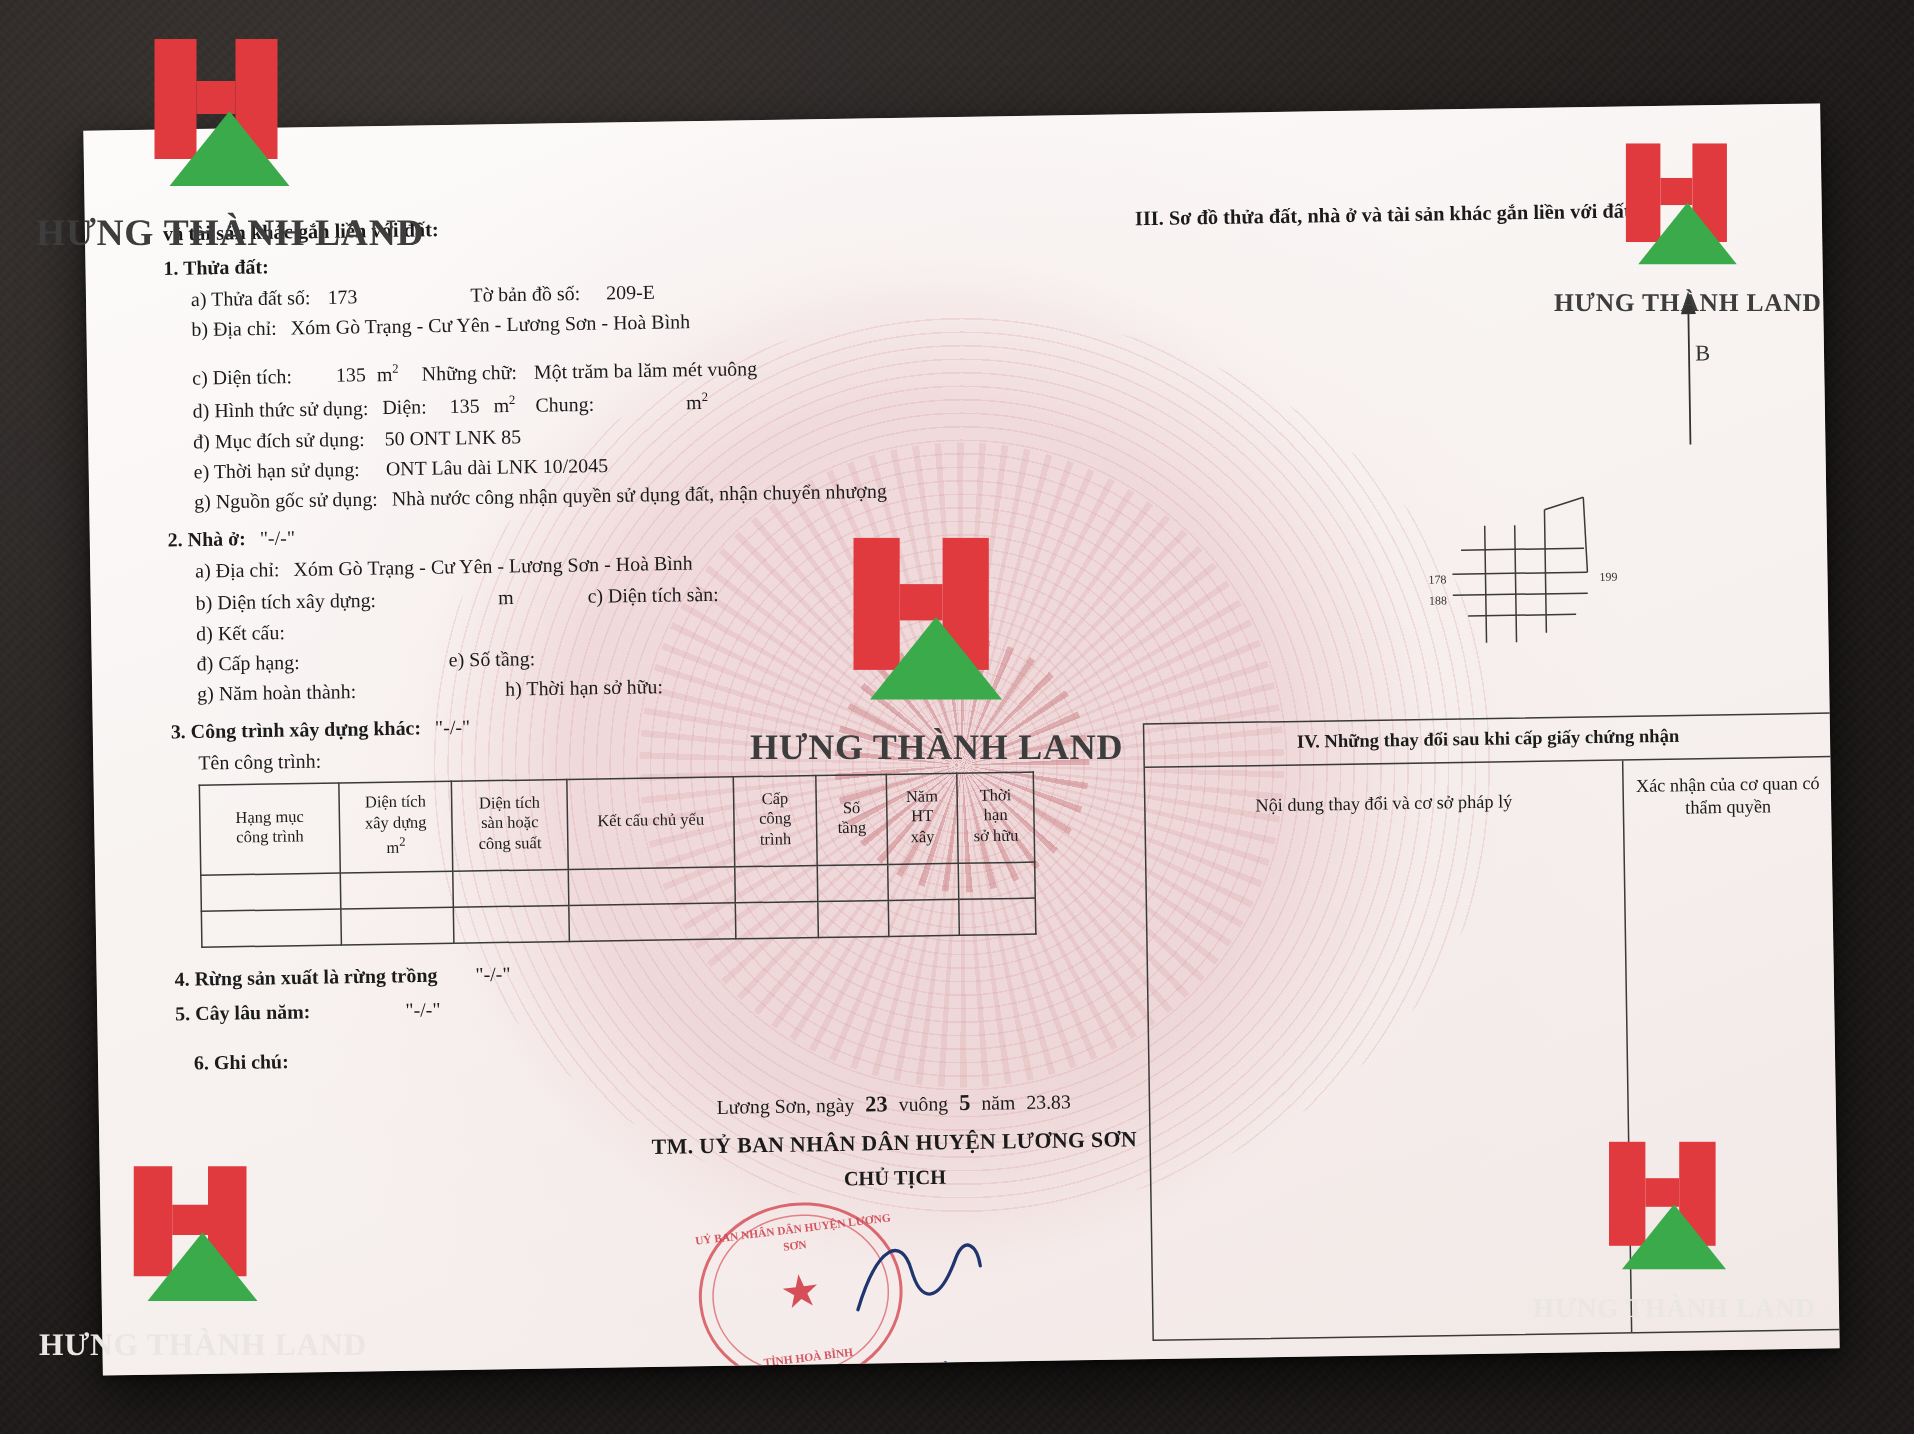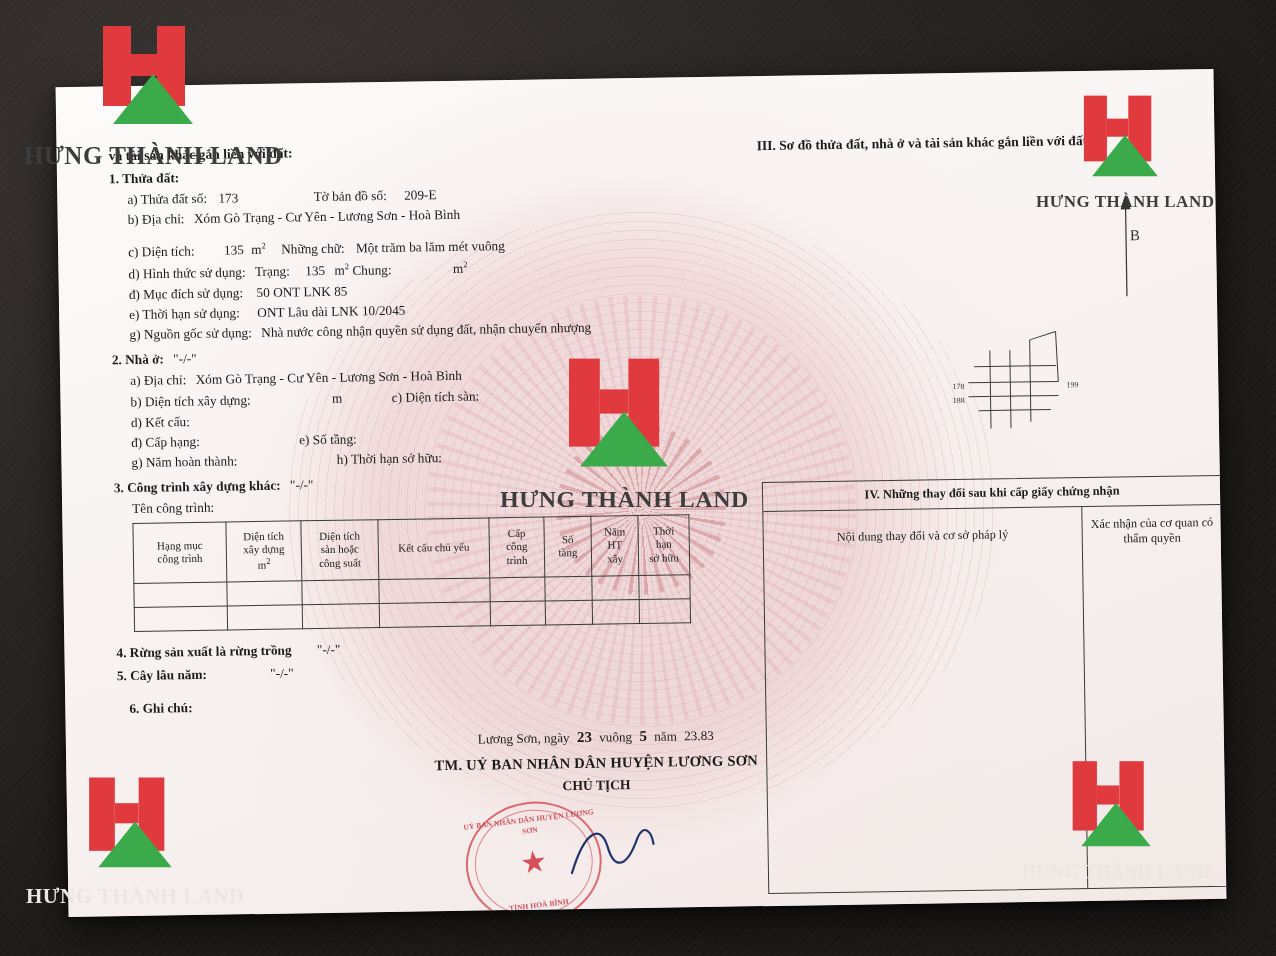--- a/index.html
+++ b/index.html
@@ -167,24 +167,24 @@
       <div class="row" style="margin-top:12px">
         <span>c) Diện tích:</span>
         <span class="val hand" style="margin-left:26px">135</span>
         <span style="margin-left:4px"><span>m</span><sup>2</sup></span>
         <span style="margin-left:12px">Những chữ:</span>
         <span class="val" style="margin-left:8px">Một trăm ba lăm mét vuông</span>
       </div>
 
       <div class="row">
         <span>d) Hình thức sử dụng:</span>
-        <span style="margin-left:6px">Trạng:</span>
+        <span style="margin-left:6px">Diện:</span>
         <span class="val hand" style="margin-left:12px">135</span>
         <span style="margin-left:6px">m<sup>2</sup></span>
-        <span style="">Chung:</span>
+        <span style="margin-left:10px">Chung:</span>
         <span style="margin-left:58px">m<sup>2</sup></span>
       </div>
 
       <div class="row">
         <span>đ) Mục đích sử dụng:</span>
         <span class="val" style="margin-left:10px">50      ONT      LNK   85</span>
       </div>
 
       <div class="row">
         <span>e) Thời hạn sử dụng:</span>

